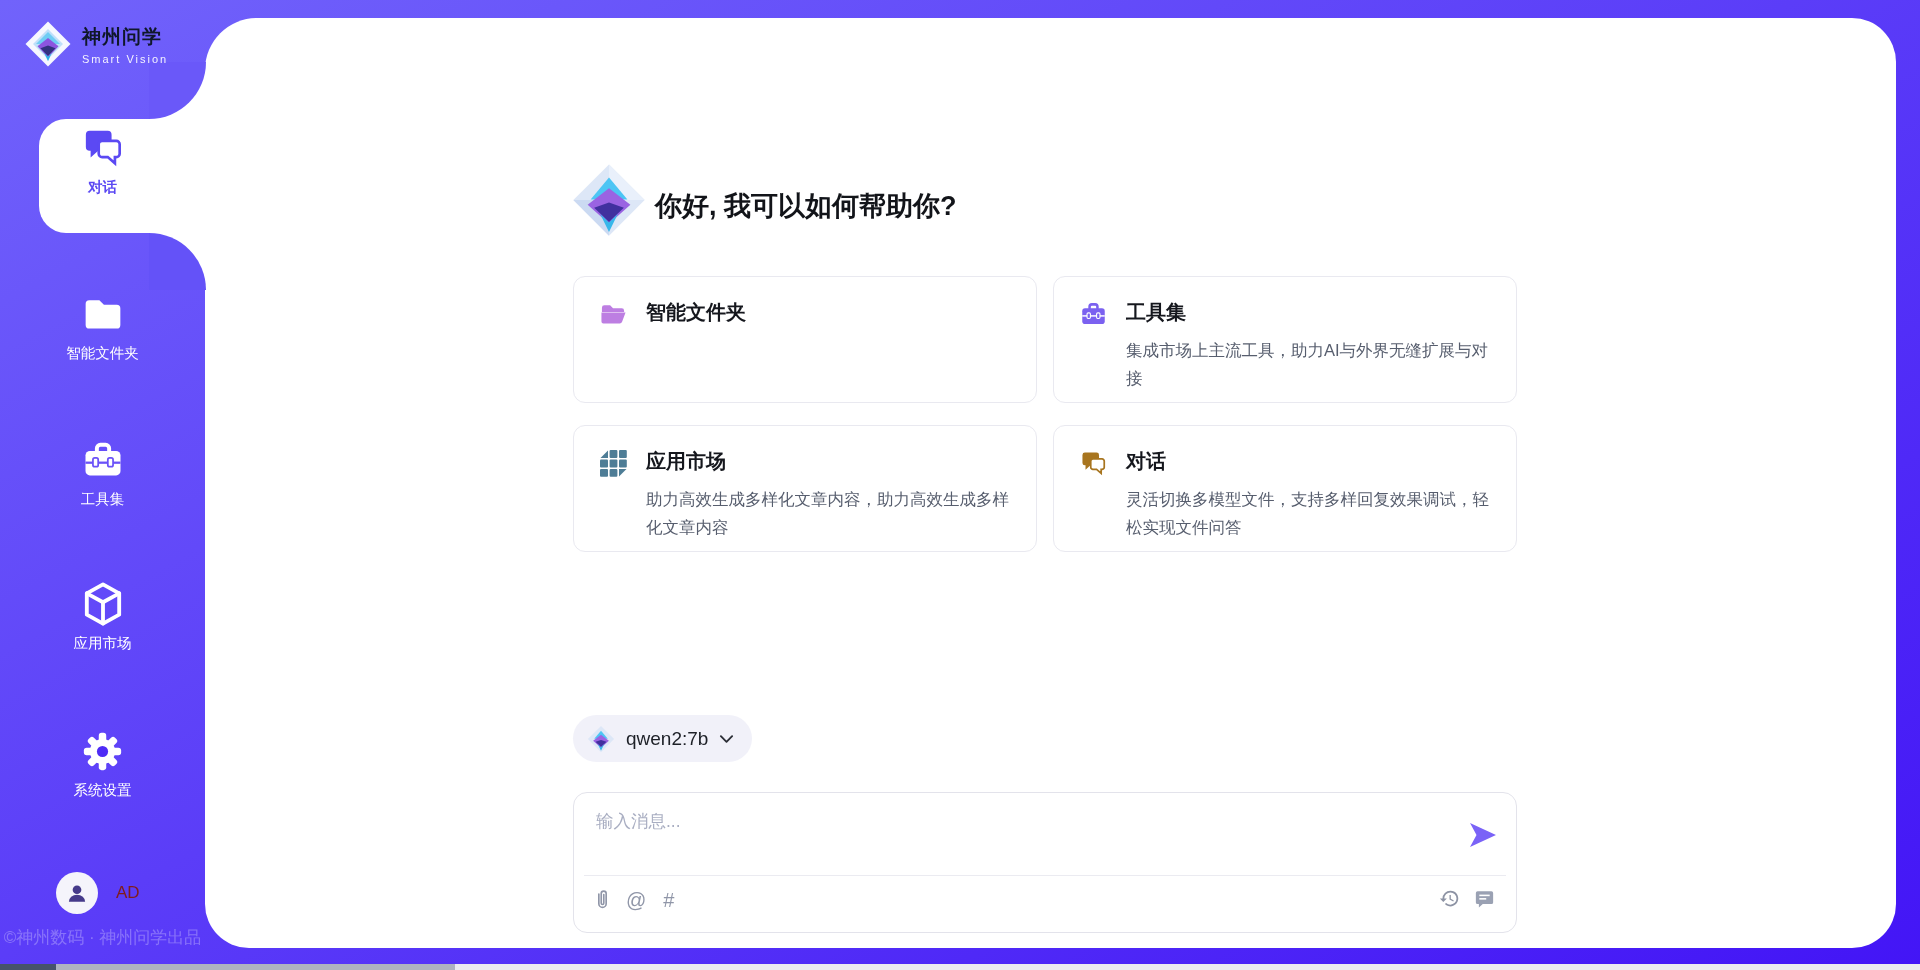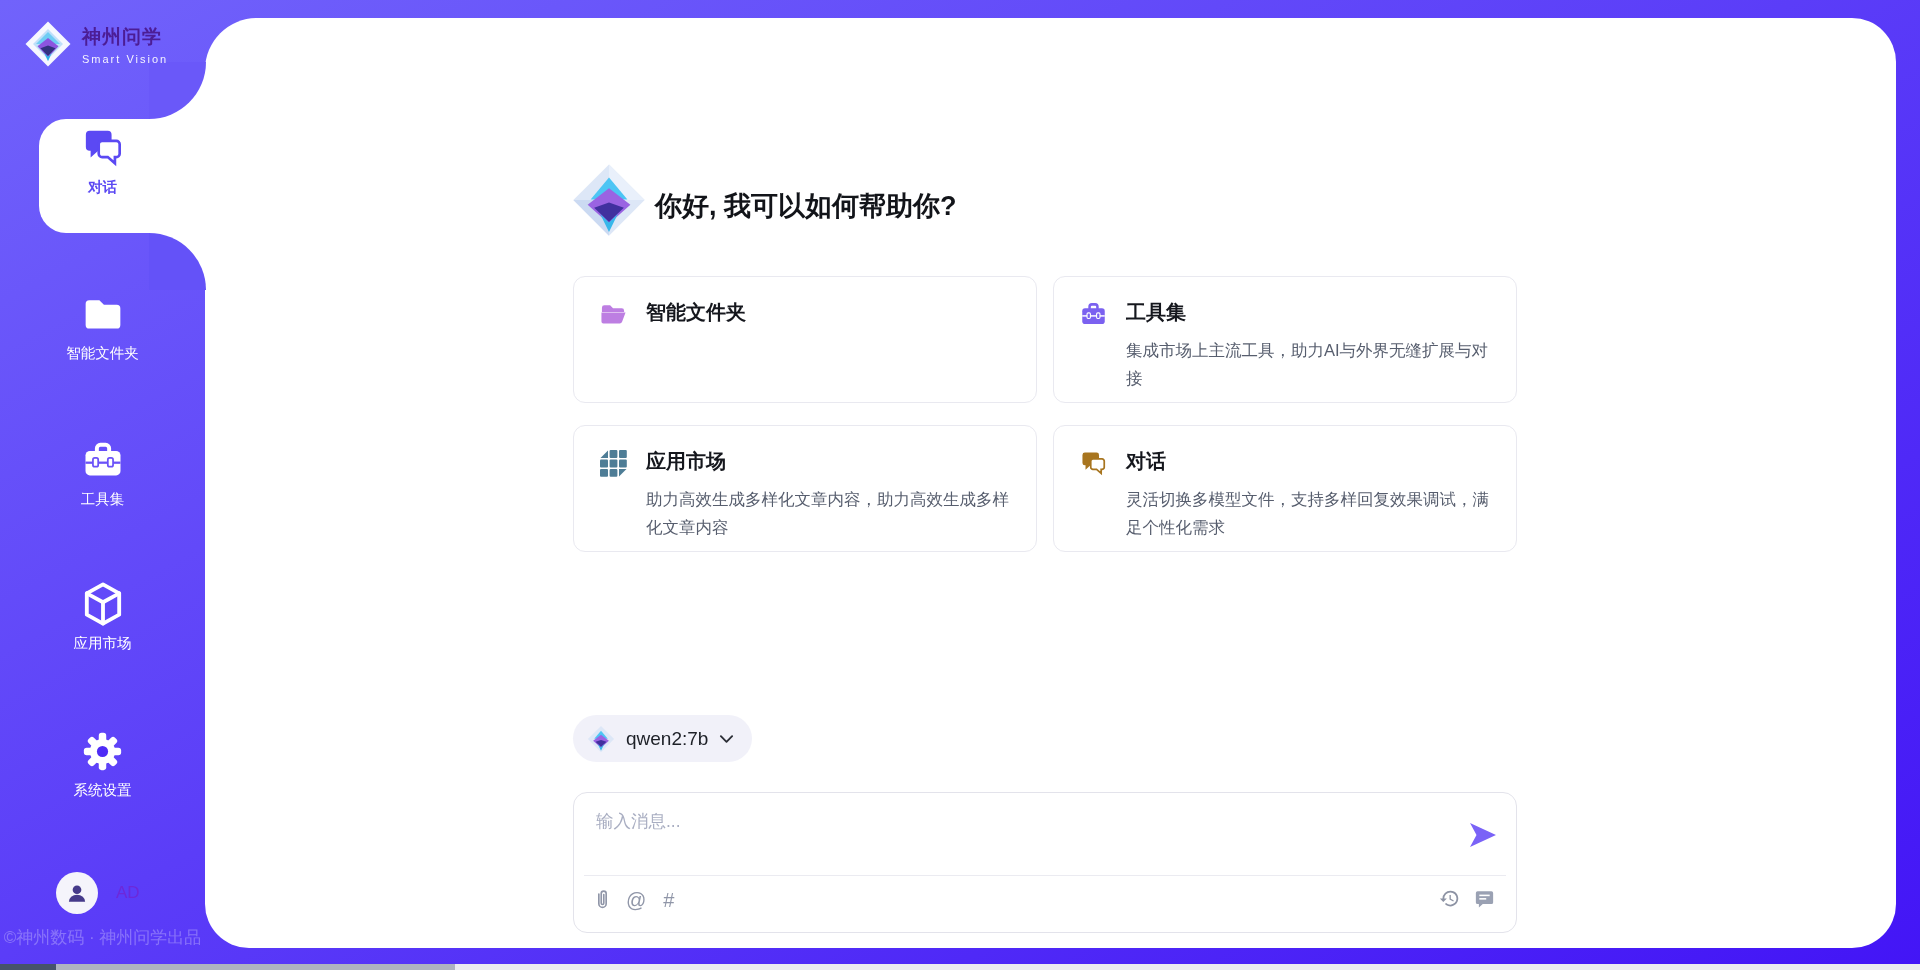--- a/index.html
+++ b/index.html
@@ -10,38 +10,38 @@
     background:linear-gradient(152deg,#7163fb 0%,#5b3df8 48%,#4315f6 100%);
   }
   .main {
     position:absolute; left:205px; top:18px; width:1691px; height:930px;
     background:#ffffff; border-radius:52px 44px 44px 44px; z-index:1;
   }
   
   .sidebar { position:absolute; left:0; top:0; width:205px; height:970px; z-index:4; }
   .logo-row { position:absolute; left:24px; top:20px; display:flex; align-items:center; gap:10px; }
   .logo-row svg { width:48px; height:48px; }
-  .brand-title { font-size:19px; font-weight:700; color:#4c1d95; letter-spacing:1px; }
+  .brand-title { font-size:19px; font-weight:700; color:#0f172a; letter-spacing:1px; }
   .brand-sub { font-size:11px; color:rgba(255,255,255,.92); letter-spacing:2px; margin-top:3px;text-align:center; }
   .tab-blob { position:absolute; left:39px; top:119px; width:167px; height:114px;
     background:#fff; border-radius:27px 0 0 27px; z-index:2; }
   .notch-bg { position:absolute; left:149px; width:57px; height:57px; background:#fff; z-index:2; }
   .notch-top { position:absolute; left:149px; top:62px; width:57px; height:57px;
     background:#6a58f9; border-bottom-right-radius:57px; z-index:3; }
   .notch-bot { position:absolute; left:149px; top:233px; width:57px; height:57px;
     background:#6452f8; border-top-right-radius:57px; z-index:3; }
   .nav-item { position:absolute; left:0; width:205px; display:flex; flex-direction:column;
     align-items:center; z-index:5; cursor:pointer; }
   .nav-item .nicon { width:44px; height:44px; display:flex; align-items:center; justify-content:center; }
   .nav-item .nlabel { margin-top:8px; font-size:14.5px; color:#ffffff; }
   .nav-item.active .nlabel { color:#5b49f3; font-weight:700; }
   .user-row { position:absolute; left:56px; top:872px; display:flex; align-items:center; gap:18px; z-index:5; }
   .avatar { width:42px; height:42px; border-radius:50%; background:#f5f4fb;
     display:flex; align-items:center; justify-content:center; }
-  .user-name { font-size:17px; color:#6d28d9; }
+  .user-name { font-size:17px; color:#7f1d1d; }
   .side-footer { position:absolute; left:0; top:926px; width:205px; text-align:center;
     font-size:17px; color:rgba(255,255,255,.28); z-index:5; }
   
   .greet-logo { position:absolute; left:366px; top:144px; width:76px; height:76px; }
   .greet-text { position:absolute; left:450px; top:170px; font-size:27px; font-weight:700; color:#121419; }
   
   .cards { position:absolute; left:368px; top:258px; width:944px;
     display:grid; grid-template-columns:464px 464px; gap:22px 16px; }
   .card { height:127px; background:#fff; border:1px solid #e9e9f0; border-radius:12px;
     position:relative; cursor:pointer; }
@@ -226,21 +226,21 @@
       <div class="card-title">应用市场</div>
       <div class="card-desc">助力高效生成多样化文章内容，助力高效生成多样化文章内容</div>
     </div>
 
     <div class="card">
       <svg class="card-icon" viewBox="0 0 44 42">
         <path d="M8,3 h19 a4,4 0 0 1 4,4 v13 a4,4 0 0 1 -4,4 h-10 l-8,7 v-7 h-1 a4,4 0 0 1 -4,-4 V7 a4,4 0 0 1 4,-4 z" fill="#a8751f"></path>
         <path d="M21,13.5 h15 a3.5,3.5 0 0 1 3.5,3.5 v10 a3.5,3.5 0 0 1 -3.5,3.5 h-1.5 v6.5 l-7.5,-6.5 h-6 a3.5,3.5 0 0 1 -3.5,-3.5 v-10 a3.5,3.5 0 0 1 3.5,-3.5 z" fill="#ffffff" stroke="#a8751f" stroke-width="2.8"></path>
       </svg>
       <div class="card-title">对话</div>
-      <div class="card-desc">灵活切换多模型文件，支持多样回复效果调试，满足个性化需求</div>
+      <div class="card-desc">灵活切换多模型文件，支持多样回复效果调试，轻松实现文件问答</div>
     </div>
   </div>
 
   <div class="model-pill">
     <svg class="gem" viewBox="0 0 64 64">
       <polygon points="32,2 62,32 32,62 2,32" fill="#dde7f7"></polygon>
       <polygon points="32,13 47.5,31.5 16.5,31.5" fill="#4cc5f4"></polygon>
       <polygon points="32,22 50,36 32,52 14,36" fill="#9a63e2"></polygon>
       <polygon points="32,34 44.5,38.5 32,50.5 19.5,38.5" fill="#41309f"></polygon>
       <polygon points="32,51 39.5,43.5 32,59 24.5,43.5" fill="#37b7ea"></polygon>

